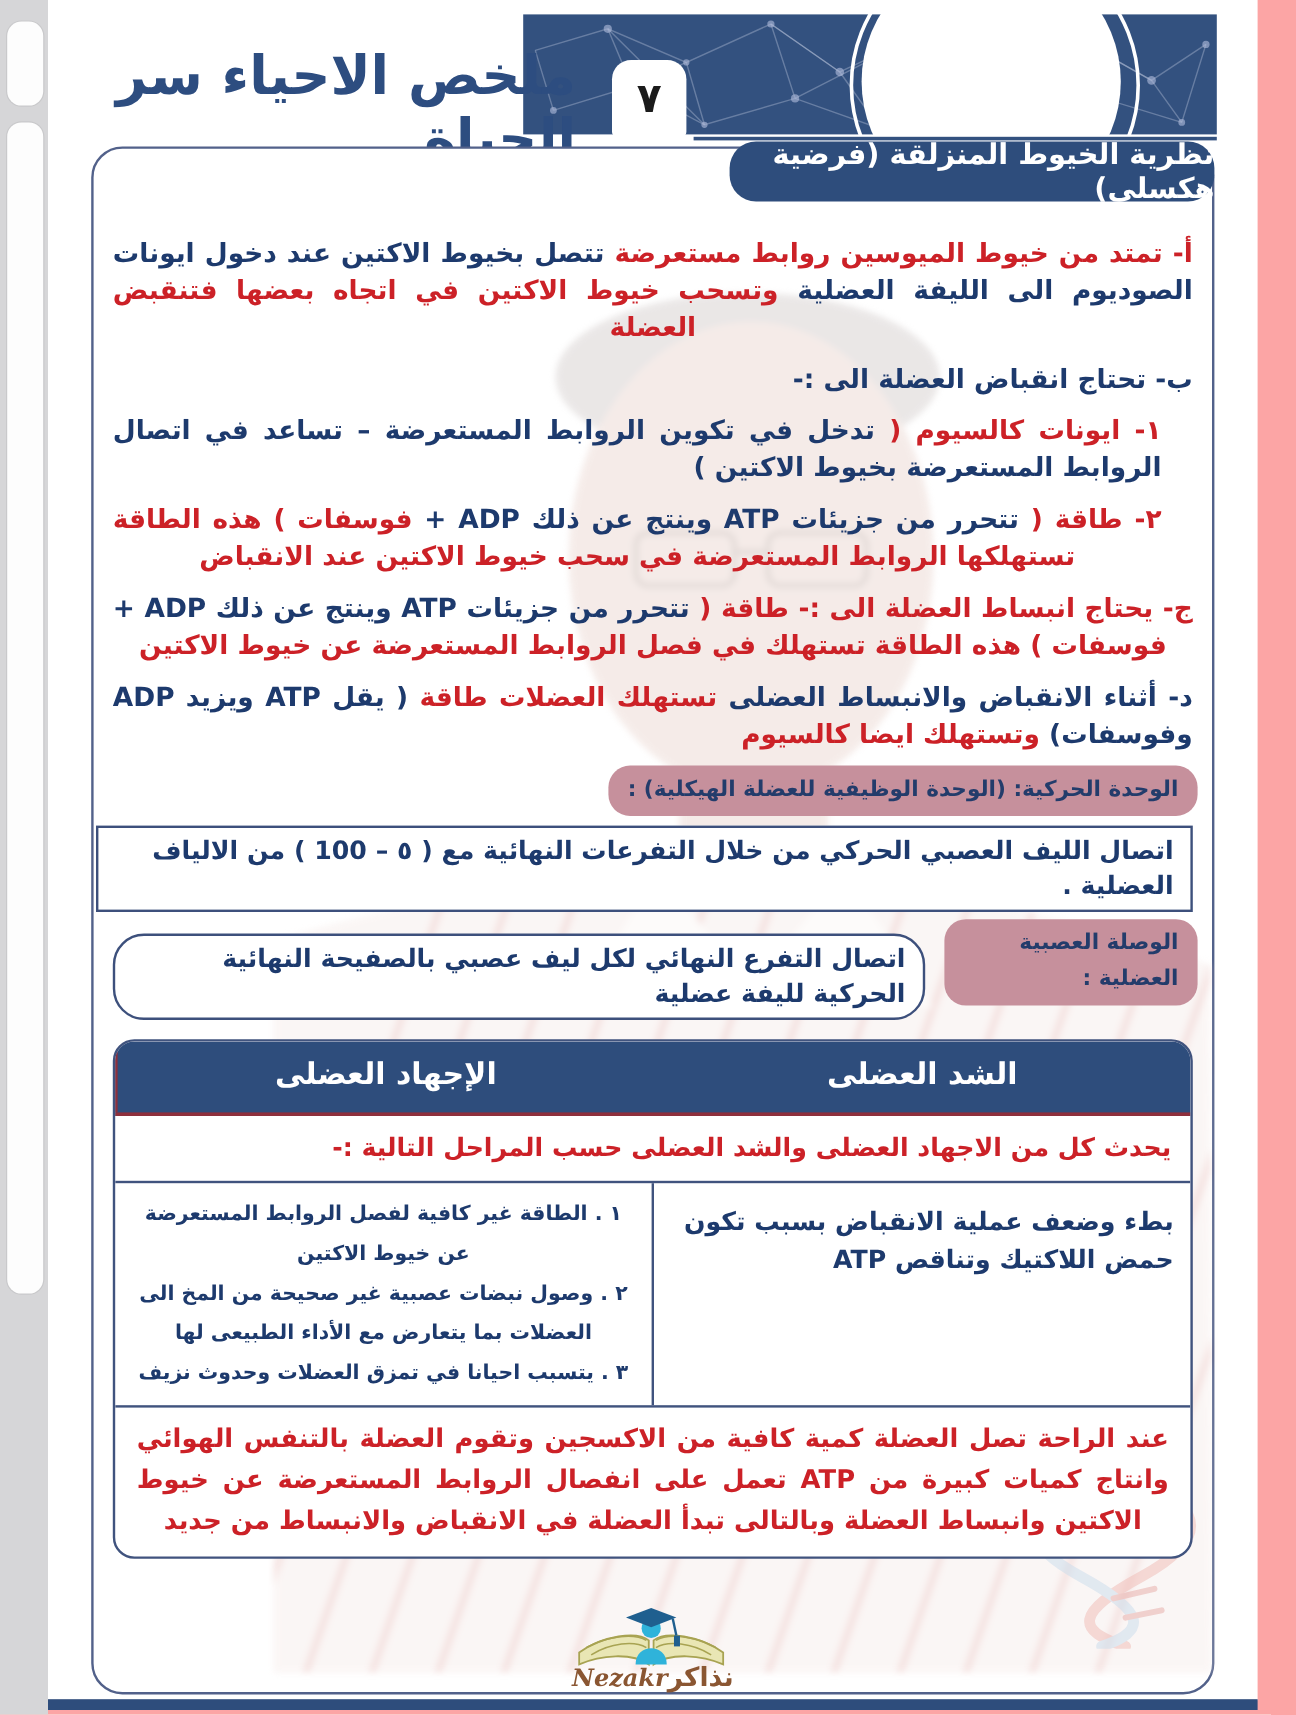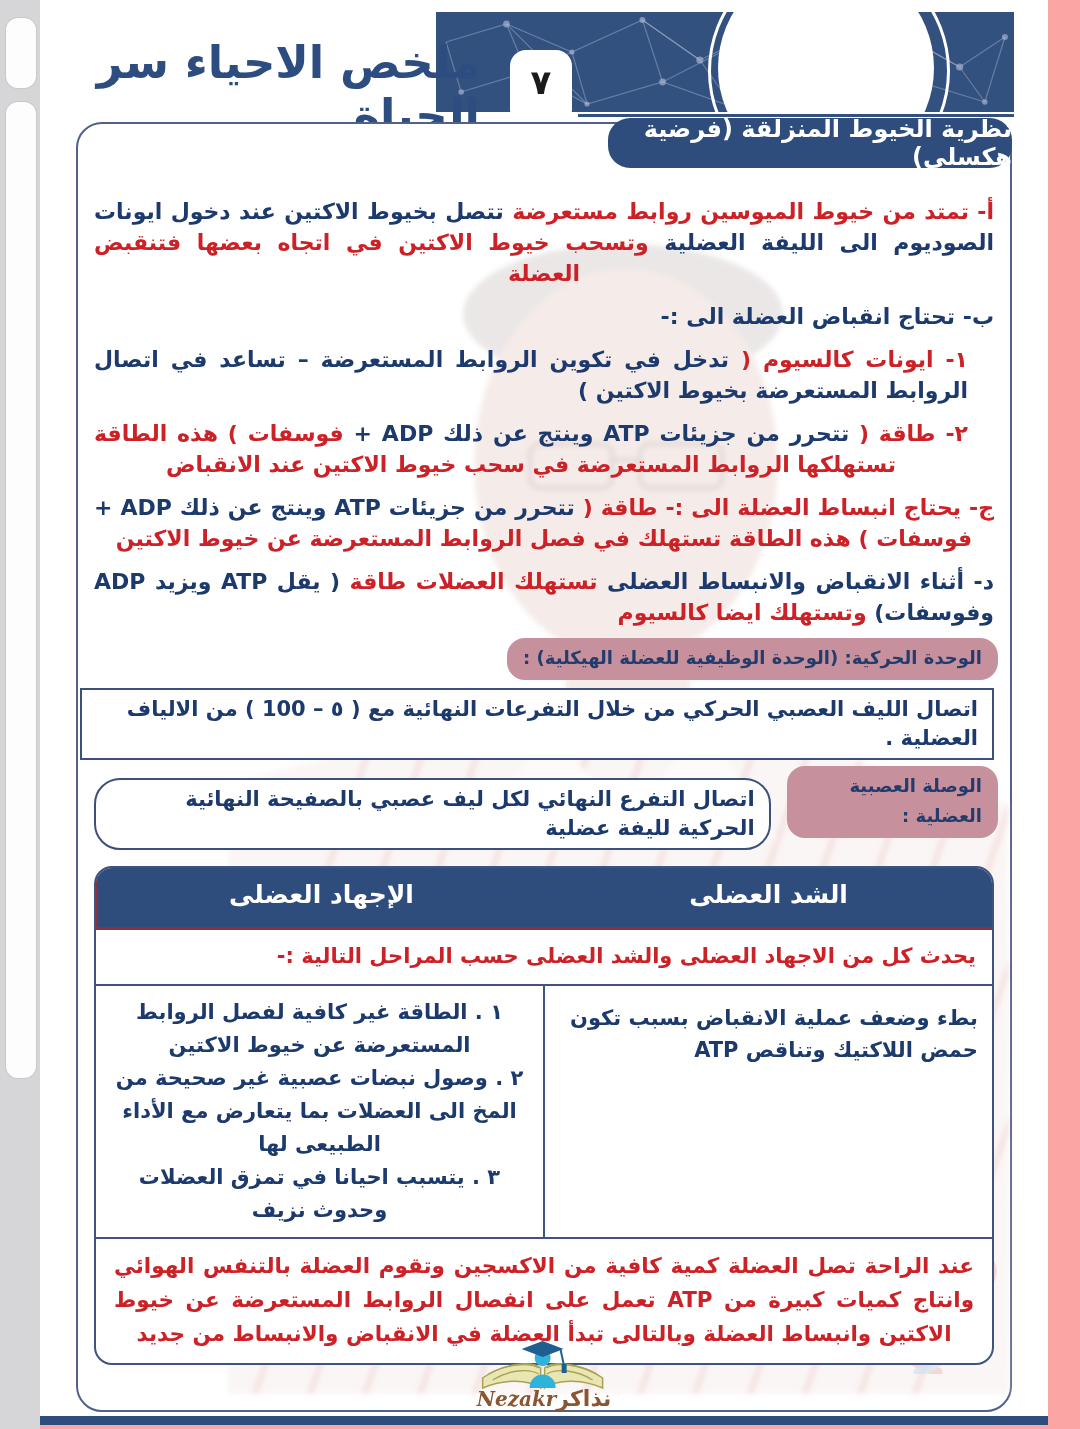--- a/index.html
+++ b/index.html
@@ -52,21 +52,21 @@
   .th{flex:1;color:#fff;font-size:25px;font-weight:bold;text-align:center;padding:12px 0 18px 0;}
   .th.first{border-left:2px solid #8e2f3c;}
   .trow{display:flex;border-bottom:2px solid #40537e;}
   .trow:last-child{border-bottom:none;}
   .td{flex:1;padding:10px 14px;}
   .td.first{border-left:2px solid #40537e;}
   .cell-title{font-size:21px;font-weight:bold;line-height:32px;}
   .row1{display:block;border-bottom:2px solid #40537e;padding:10px 16px 12px 16px;}
   .steps{font-size:21px;font-weight:bold;line-height:34px;text-align:justify;}
   .centered{display:flex;align-items:center;justify-content:center;text-align:center;}
-  .r3-line{font-size:21px;font-weight:bold;line-height:33px;text-align:center;color:#1d3a6d;}
+  .r3-line{font-size:17px;font-weight:bold;line-height:33px;text-align:center;color:#1d3a6d;}
   .tfooter{padding:10px 18px 12px 18px;font-size:21.5px;font-weight:bold;line-height:34px;
            color:#cc2127;text-align:justify;text-align-last:center;}
   
   .dna{position:absolute;right:4px;bottom:36px;z-index:0;}
   .logo{position:absolute;left:50%;bottom:0;transform:translateX(-50%);z-index:2;
         display:flex;flex-direction:column;align-items:flex-start;}
   .logo-text{direction:rtl;color:#8a5632;font-weight:bold;font-size:22px;line-height:22px;margin-top:-6px;}
   .logo-text .latin{font-style:italic;font-family:"DejaVu Serif",serif;font-size:20px;}
   .bottom-bar{position:absolute;left:40px;top:1416px;width:1008px;height:9px;background:#2e4d7c;}
 </style>

